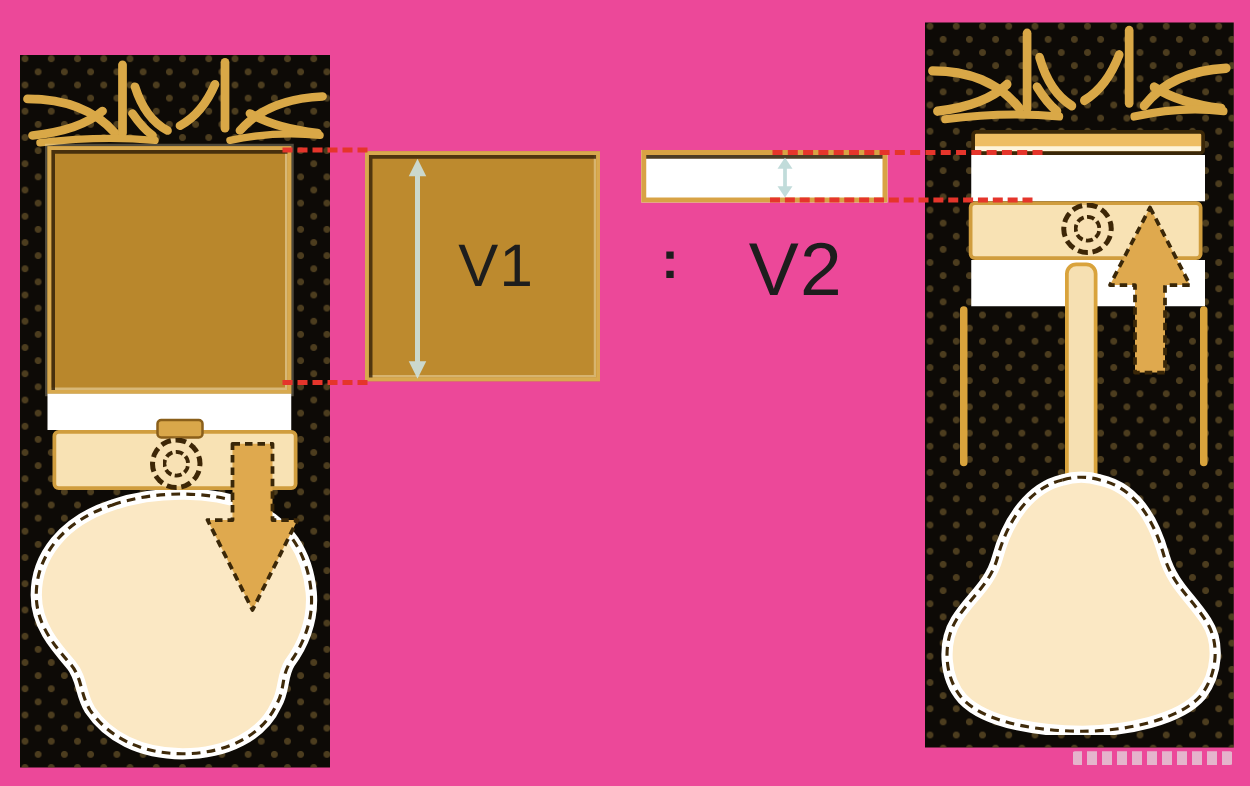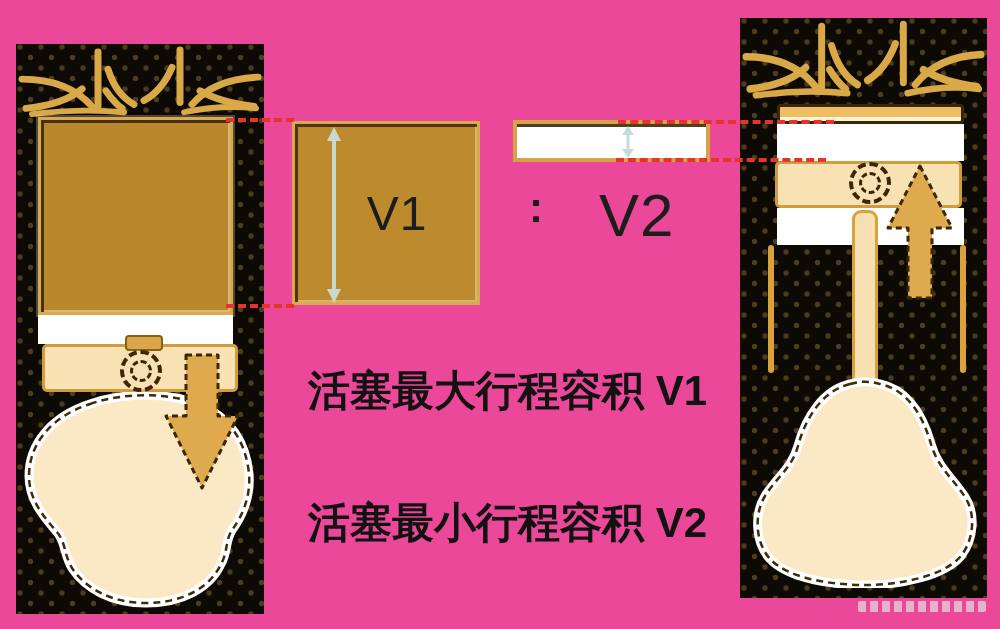--- a/index.html
+++ b/index.html
@@ -220,17 +220,15 @@
   </div>
 
   <span class="colon">:</span>
   <span class="v2-lbl">V2</span>
 
   <div class="dash dash-l-top"></div>
   <div class="dash dash-l-bot"></div>
   <div class="dash dash-r-top"></div>
   <div class="dash dash-r-bot"></div>
 
-  <div class="cap cap-1">活塞最大行程容积 V1</div>
-  <div class="cap cap-2">活塞最小行程容积 V2</div>
 
   <div class="watermark"></div>
 </div>
 
 </body></html>

